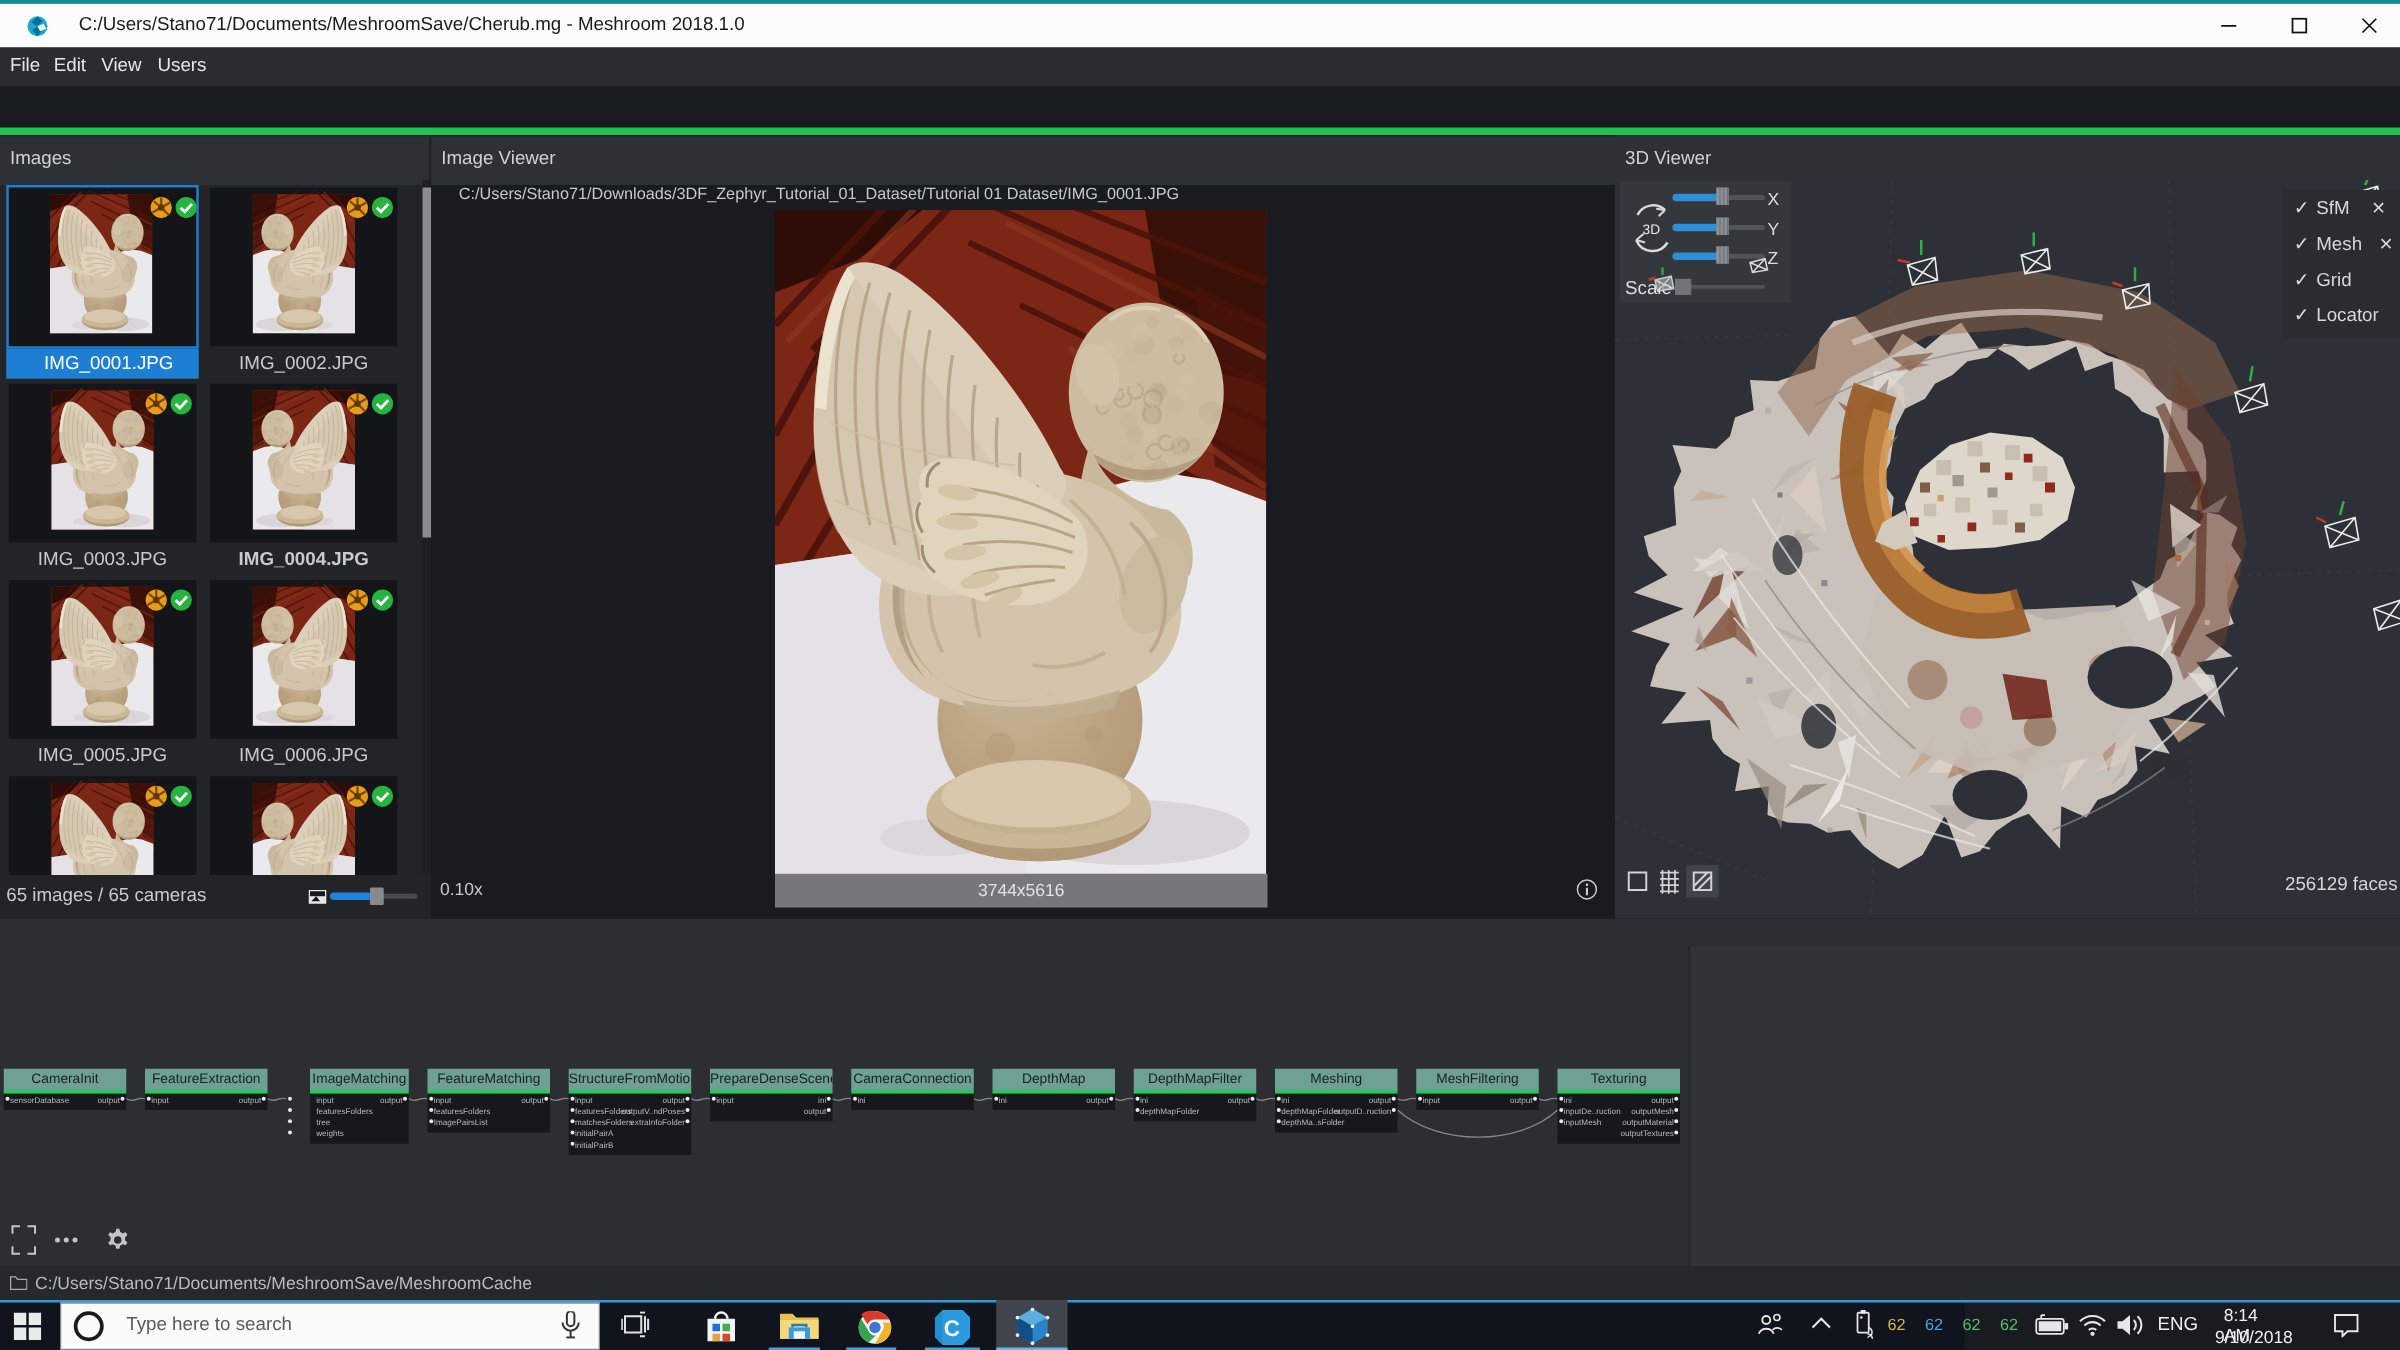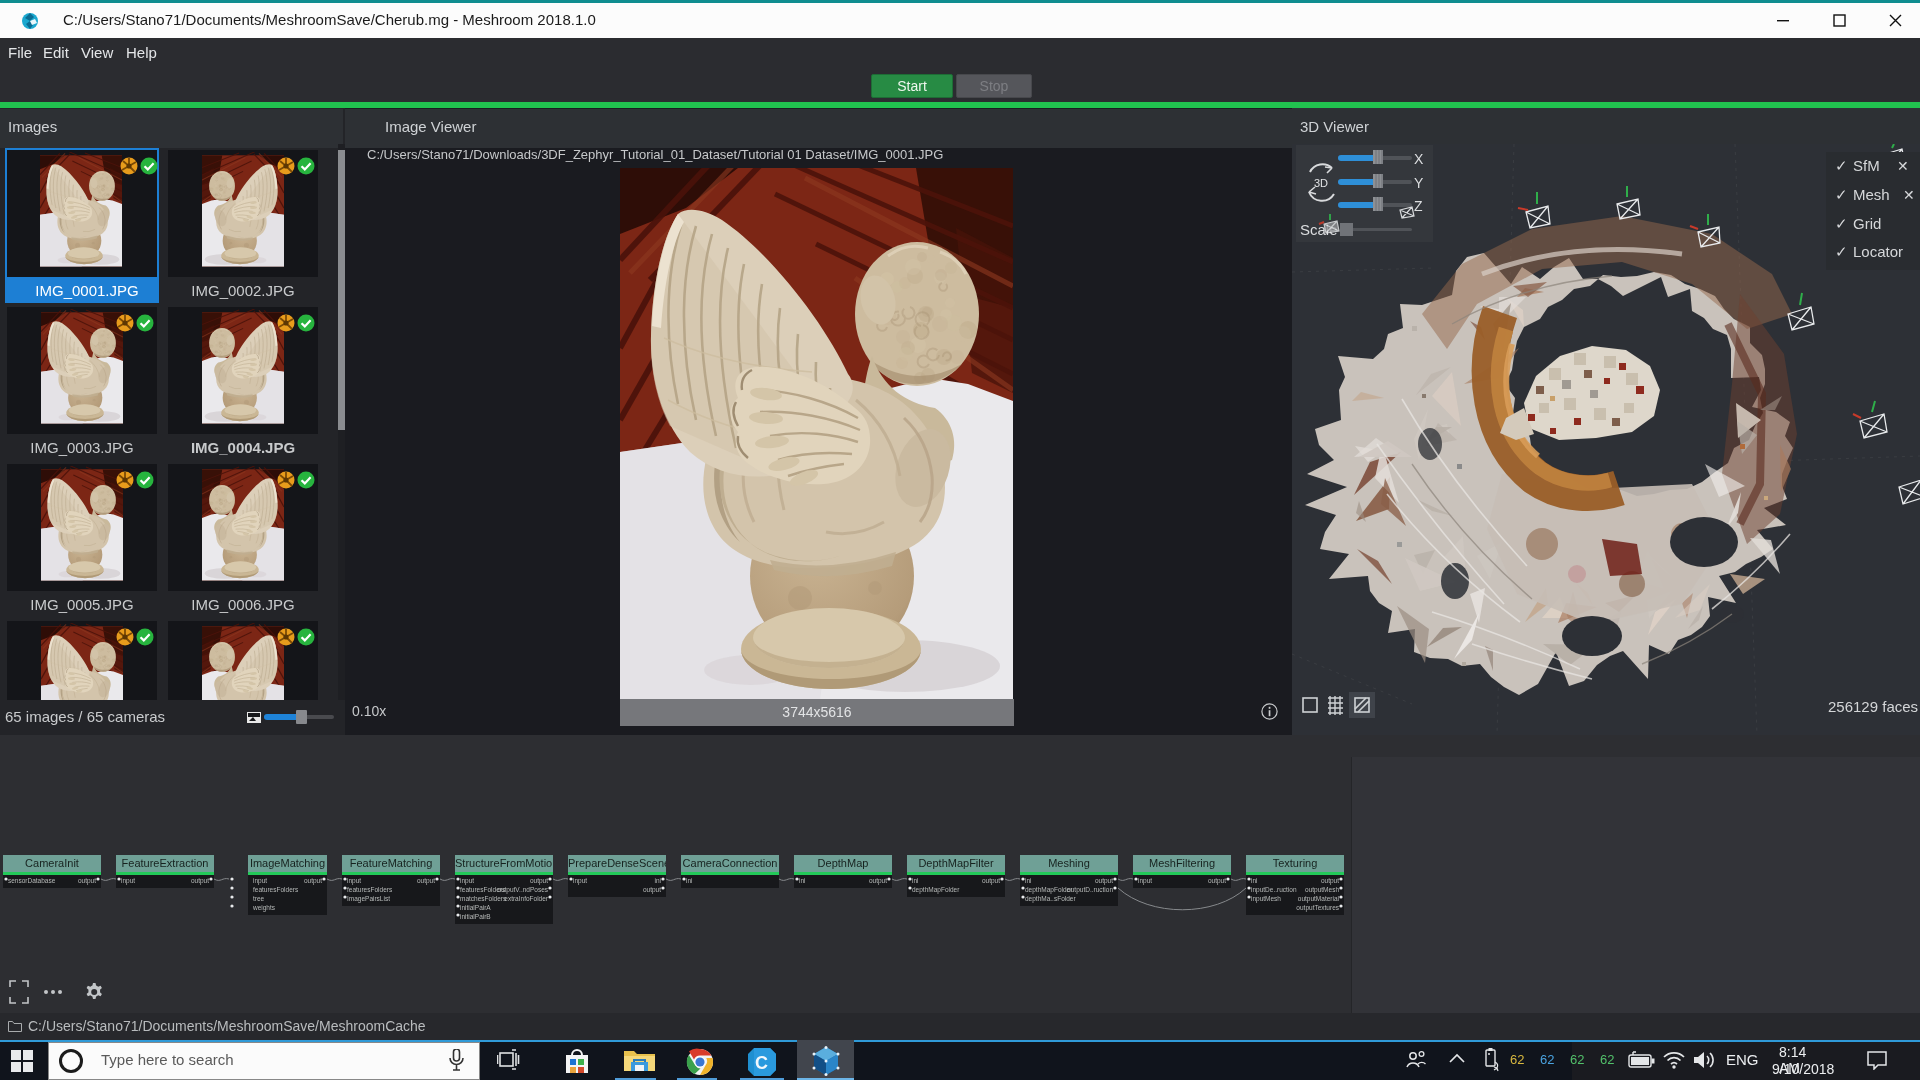--- a/index.html
+++ b/index.html
@@ -19,21 +19,21 @@
 #menubar span { position:absolute; top:6px; }
 #toolbar { left:0; top:69px; width:1920px; height:34px; background:#2b2c30; }
 #startbtn { position:absolute; left:871px; top:5px; width:82px; height:24px; background:#278b44; border:1px solid #1d6d35; color:#eef7ee; font-size:14px; text-align:center; line-height:22px; border-radius:2px; }
 #stopbtn  { position:absolute; left:956px; top:5px; width:76px; height:24px; background:#55565b; border:1px solid #47484c; color:#7d7e83; font-size:14px; text-align:center; line-height:22px; border-radius:2px; }
 #progress { left:0; top:102px; width:1920px; height:7px; background:#21c24f; }
 #imagesPanel { left:0; top:108px; width:345px; height:627px; background:#232428; }
 #imagesHead { left:0; top:109px; width:343px; height:39px; background:#2d3034; }
 #imagesHead span { position:absolute; left:8px; top:9px; color:#cfd2d5; font-size:15px; }
 #viewerPanel { left:345px; top:108px; width:947px; height:627px; background:#1a1b20; }
 #viewerHead { left:345px; top:109px; width:947px; height:39px; background:#2d3034; }
-#viewerHead span { position:absolute; left:8px; top:9px; color:#cfd2d5; font-size:15px;margin-left:32px; }
+#viewerHead span { position:absolute; left:8px; top:9px; color:#cfd2d5; font-size:15px; }
 #viewer3d { left:1292px; top:108px; width:628px; height:627px; background:#2d3036; }
 #viewer3dHead span { position:absolute; left:8px; top:9px; color:#cfd2d5; font-size:15px; }
 
 
 .thumbcell { position:absolute; width:150px; height:127px; background:#141519; }
 .thumblabel { position:absolute; width:150px; height:24px; color:#c8cacc; font-size:15px; text-align:center; line-height:24px; }
 .sel { border:2px solid #1d7fd4; }
 .sellabel { background:#1d7fd4; color:#fff; }
 
 
@@ -235,25 +235,21 @@
           <rect x="18" y="12" width="11" height="11" fill="none" stroke="#111" stroke-width="1.4"></rect>
         </svg></div>
     <div class="winbtn" style="left:1872px;"><svg width="46" height="35">
           <path d="M18 12 L29 23 M29 12 L18 23" stroke="#111" stroke-width="1.4"></path>
         </svg></div>
   </div>
   <div class="abs" id="menubar">
     <span style="left:8px">File</span>
       <span style="left:43px">Edit</span>
       <span style="left:81px">View</span>
-      <span style="left:126px">Help</span>
-  </div>
-  <div class="abs" id="toolbar">
-    <div id="startbtn">Start</div>
-    <div id="stopbtn">Stop</div>
+      <span style="left:126px">Users</span>
   </div>
   <div class="abs" id="progress"></div>
 
   <div class="abs" id="imagesPanel"></div>
   <div class="abs" id="imagesHead">
       <span>Images</span>
     </div>
   <div class="abs" id="thumbs">
 
     <div class="thumbcell sel" style="left:5px;top:148px;width:154px;height:131px;">

